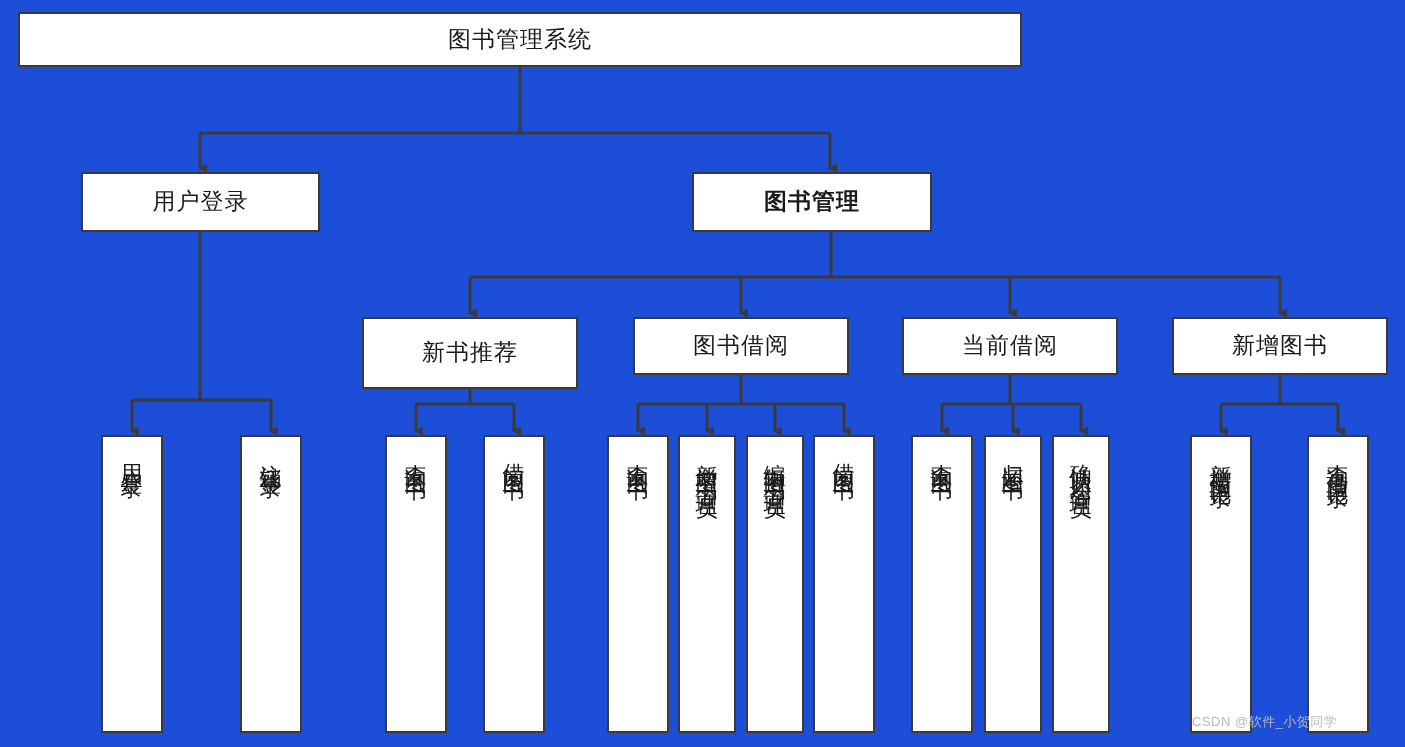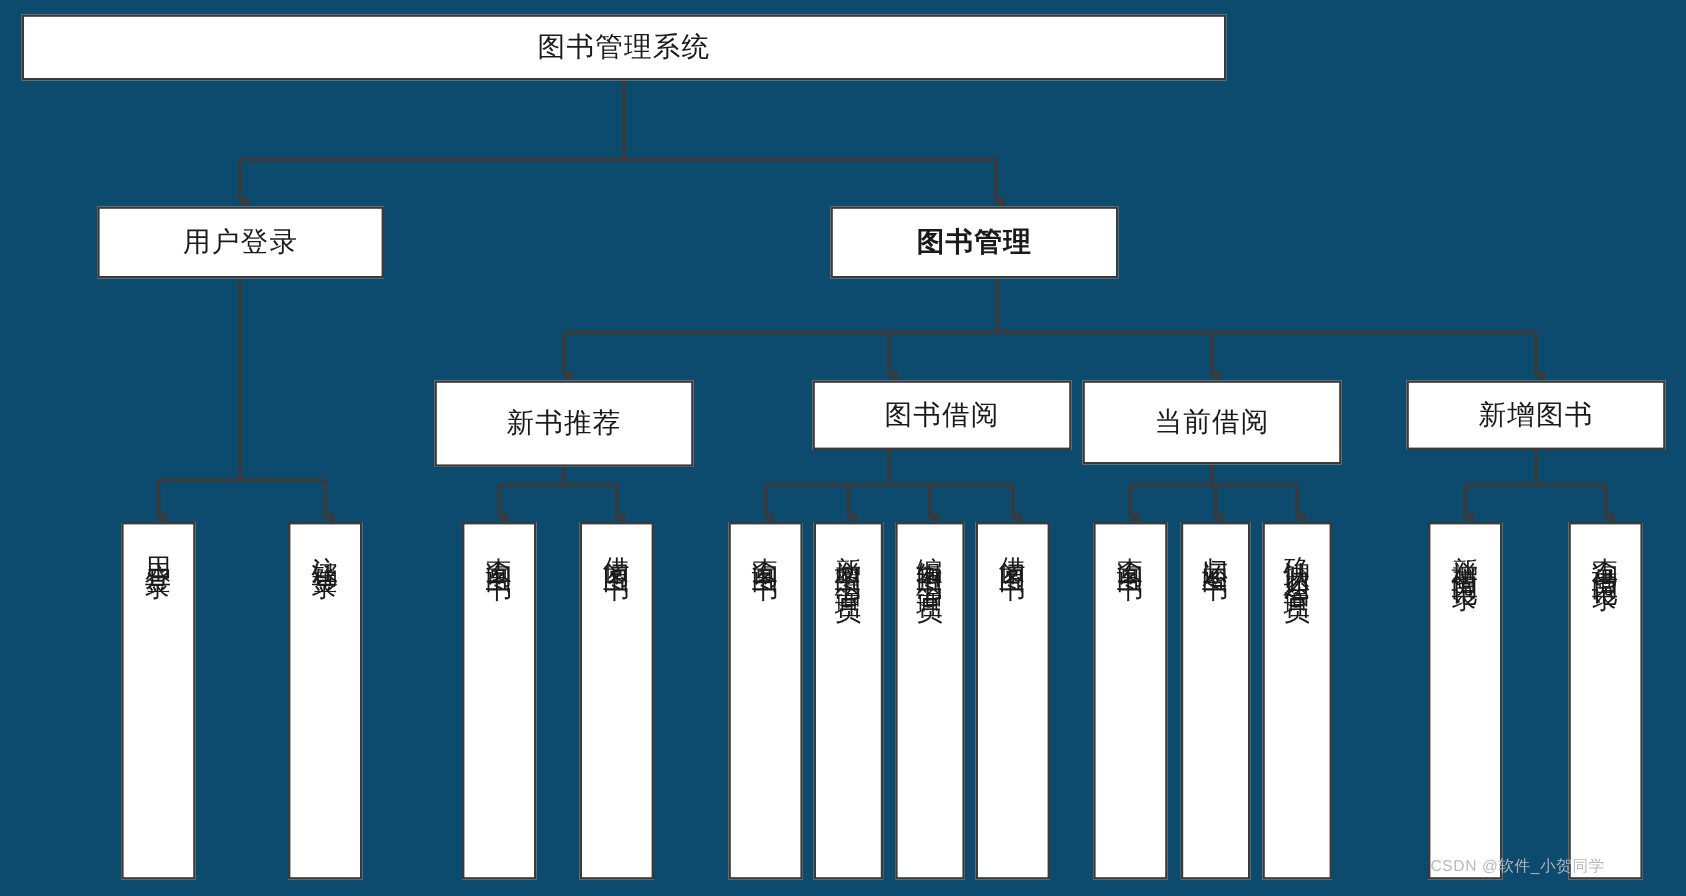--- a/index.html
+++ b/index.html
@@ -7,21 +7,21 @@
     padding: 0;
     background: #ffffff;
   }
   body {
     font-family: "Liberation Sans", "DejaVu Sans", sans-serif;
   }
   #canvas {
     position: relative;
     width: 1405px;
     height: 747px;
-    background: #0c4a6e;
+    background: #1d4ed8;
     overflow: hidden;
   }
   svg.edges {
     position: absolute;
     left: 0;
     top: 0;
     width: 1405px;
     height: 747px;
     pointer-events: none;
   }
@@ -128,24 +128,24 @@
   <div class="node horiz" style="left:81px; top:172px; width:239px; height:60px;">
     <span>用户登录</span>
   </div>
   <div class="node horiz" style="left:692px; top:172px; width:240px; height:60px;font-weight:bold;">
     <span>图书管理</span>
   </div>
 
   <div class="node horiz" style="left:362px; top:317px; width:216px; height:72px;">
     <span>新书推荐</span>
   </div>
-  <div class="node horiz" style="left:633px; top:317px; width:216px; height:58px;margin-left:44px;">
+  <div class="node horiz" style="left:633px; top:317px; width:216px; height:58px;">
     <span>图书借阅</span>
   </div>
-  <div class="node horiz" style="left:902px; top:317px; width:216px; height:70px;">
+  <div class="node horiz" style="left:902px; top:317px; width:216px; height:58px;">
     <span>当前借阅</span>
   </div>
   <div class="node horiz" style="left:1172px; top:317px; width:216px; height:58px;">
     <span>新增图书</span>
   </div>
 
   <div class="node leaf" style="left:101px; top:435px; width:62px; height:298px;">
     <span class="vtext">用户登录</span>
   </div>
   <div class="node leaf" style="left:240px; top:435px; width:62px; height:298px;">

